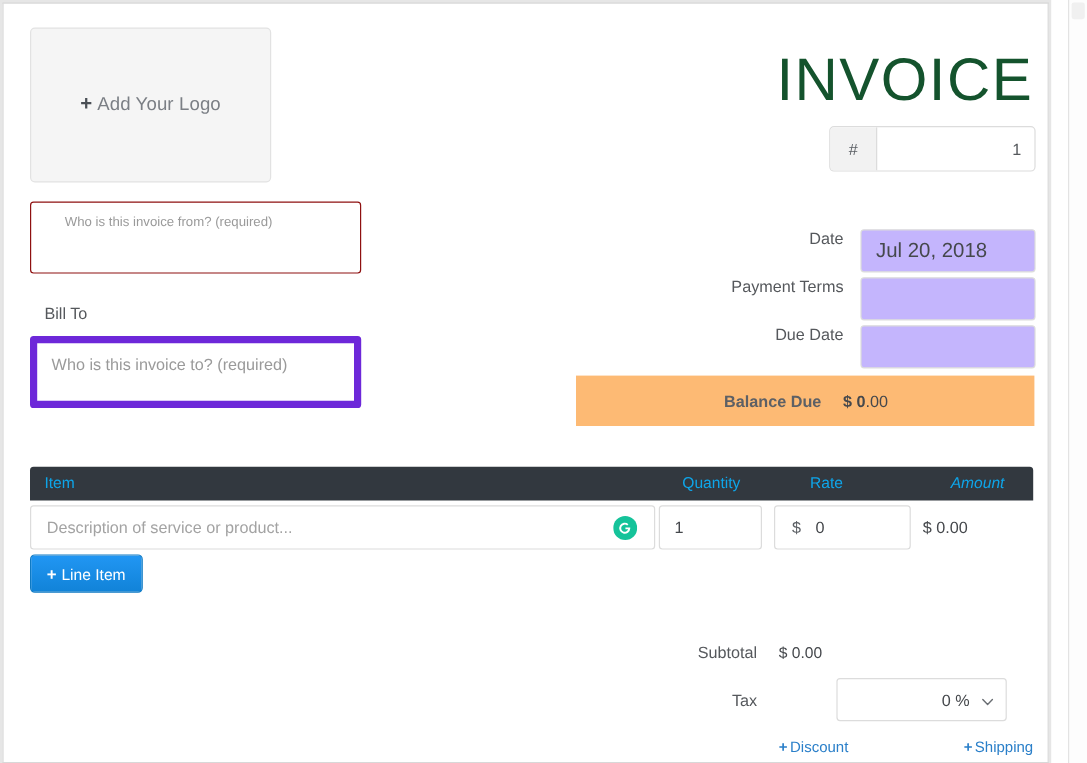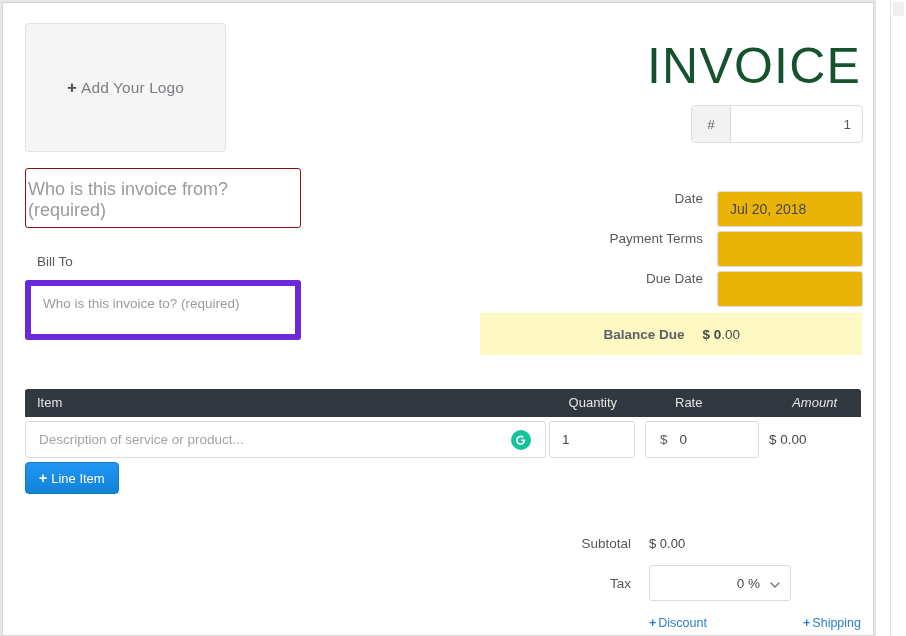--- a/index.html
+++ b/index.html
@@ -103,22 +103,22 @@
   .from-box {
     position: absolute;
     left: 22px;
     top: 165px;
     width: 276px;
     height: 60px;
     border: 1px solid #8e1010;
     border-radius: 3px;
     background: #fff;
     box-sizing: border-box;
-    padding: 10px 2px;
-    font-size: 18px;
+    padding: 10px 28px;
+    font-size: 11px;
     color: #9a9a9a;
     cursor: text;
   }
   .billto-label {
     position: absolute;
     left: 34px;
     top: 251px;
     font-size: 13.5px;
     color: #55585c;
   }
@@ -197,40 +197,40 @@
     color: #55585c;
     text-align: right;
     margin-right: 14px;
     white-space: nowrap;
   }
   .meta-field {
     width: 146px;
     height: 36px;
     border: 1px solid #dcdcdc;
     border-radius: 3px;
-    background: #eab308;
+    background: #c4b5fd;
     box-sizing: border-box;
     display: flex;
     align-items: center;
     padding-left: 12px;
-    font-size: 14px;
+    font-size: 17px;
     color: #45484c;
     cursor: text;
   }
   #row-date    { left: 540px; top: 188px; width: 320px; }
   #row-terms   { left: 540px; top: 228px; width: 320px; }
   #row-duedate { left: 540px; top: 268px; width: 320px; }
 
   .balance-band {
     position: absolute;
     left: 477px;
     top: 310px;
     width: 382px;
     height: 42px;
-    background: #fef9c3;
+    background: #fdba74;
     display: flex;
     align-items: center;
     justify-content: flex-end;
     padding-right: 122px;
     box-sizing: border-box;
   }
   .balance-label {
     font-size: 13.5px;
     font-weight: 700;
     color: #5d6065;
@@ -246,21 +246,21 @@
 
   
   .table-head {
     position: absolute;
     left: 22px;
     top: 386px;
     width: 836px;
     height: 28px;
     background: #32383f;
     border-radius: 3px 3px 0 0;
-    color: #e5e5e5;
+    color: #0ea5e9;
     font-size: 13px;
   }
   .th {
     position: absolute;
     top: 0;
     height: 28px;
     line-height: 28px;
     white-space: nowrap;
   }
   #th-item     { left: 12px; }
@@ -377,21 +377,21 @@
   .tot-label {
     font-size: 13.5px;
     color: #55585c;
     text-align: right;
     width: 108px;
     margin-right: 18px;
   }
   #row-subtotal { left: 520px; top: 533px; }
   .subtotal-val { font-size: 13px; color: #45484c; }
 
-  #row-tax { left: 520px; top: 562px; }
+  #row-tax { left: 520px; top: 562px; gap: 48px; }
   .tax-select {
     width: 142px;
     height: 36px;
     border: 1px solid #dcdcdc;
     border-radius: 3px;
     background: #fff;
     box-sizing: border-box;
     display: flex;
     align-items: center;
     justify-content: flex-end;

